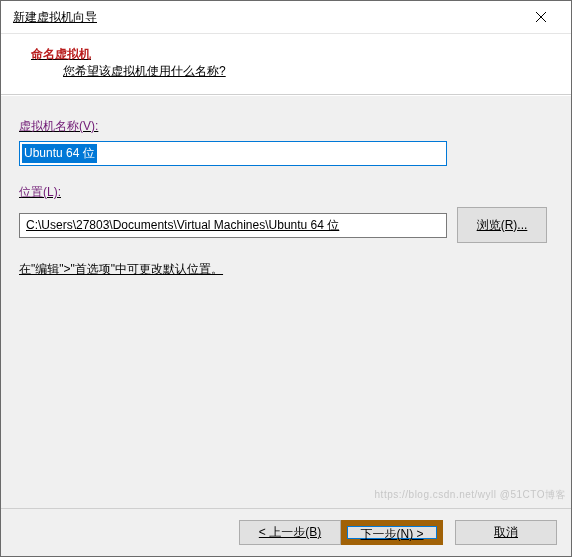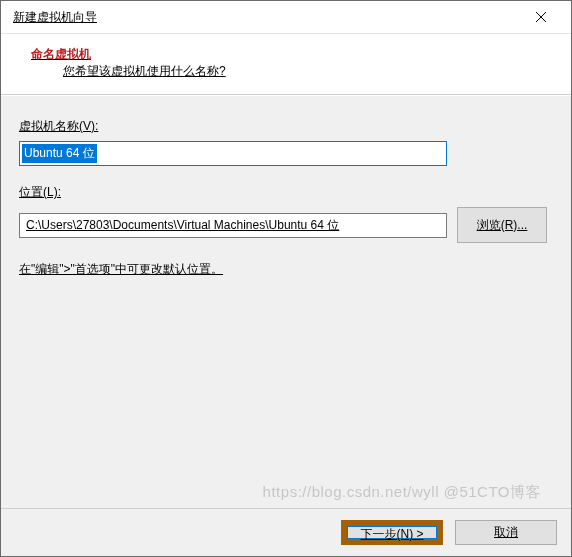--- a/index.html
+++ b/index.html
@@ -59,21 +59,21 @@
     margin-left: 32px;
   }
   .content {
     flex: 1;
     padding: 22px 18px 10px 18px;
     background: #f0f0f0;
     border-top: 1px solid #fff;
   }
   .field-label {
     font-size: 12px;
-    color: #000000;
+    color: #701a75;
     margin-bottom: 6px;
     display: block;
   }
   .field-row {
     display: flex;
     align-items: center;
     gap: 10px;
     margin-bottom: 18px;
   }
   .text-input {
@@ -148,23 +148,23 @@
     font-family: inherit;
     cursor: pointer;
     padding: 0 8px;
   }
   .btn.default {
     border: 6px solid #a16207;
     box-shadow: inset 0 0 0 1px #0078d7;
   }
   .watermark {
     position: absolute;
-    right: 30px;
+    right: 5px;
     bottom: 54px;
-    font-size: 15px;
+    font-size: 10px;
     color: rgba(120,120,120,0.35);
     letter-spacing: 0.5px;
     pointer-events: none;
   }
 </style>
 </head>
 <body>
 
 <div class="window">
 
@@ -197,20 +197,21 @@
     <div class="field-row">
       <input type="text" class="location-input" value="C:\Users\27803\Documents\Virtual Machines\Ubuntu 64 位" style="">
       <button class="browse-btn">浏览(R)...</button>
     </div>
 
     <div class="hint">在"编辑"&gt;"首选项"中可更改默认位置。</div>
 
   </div>
 
   <div class="footer">
+    <button class="btn">&lt; 上一步(B)</button>
     <button class="btn default">下一步(N) &gt;</button>
     <div class="footer-gap"></div>
     <button class="btn">取消</button>
   </div>
 
   <div class="watermark">https://blog.csdn.net/wyll @51CTO博客</div>
 
 </div>
 
 </body></html>

